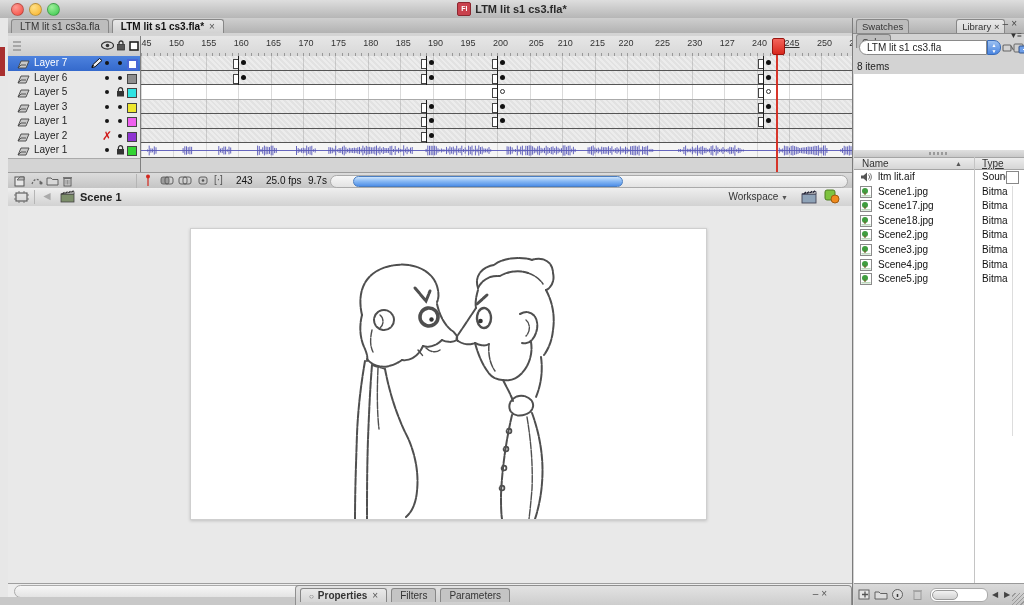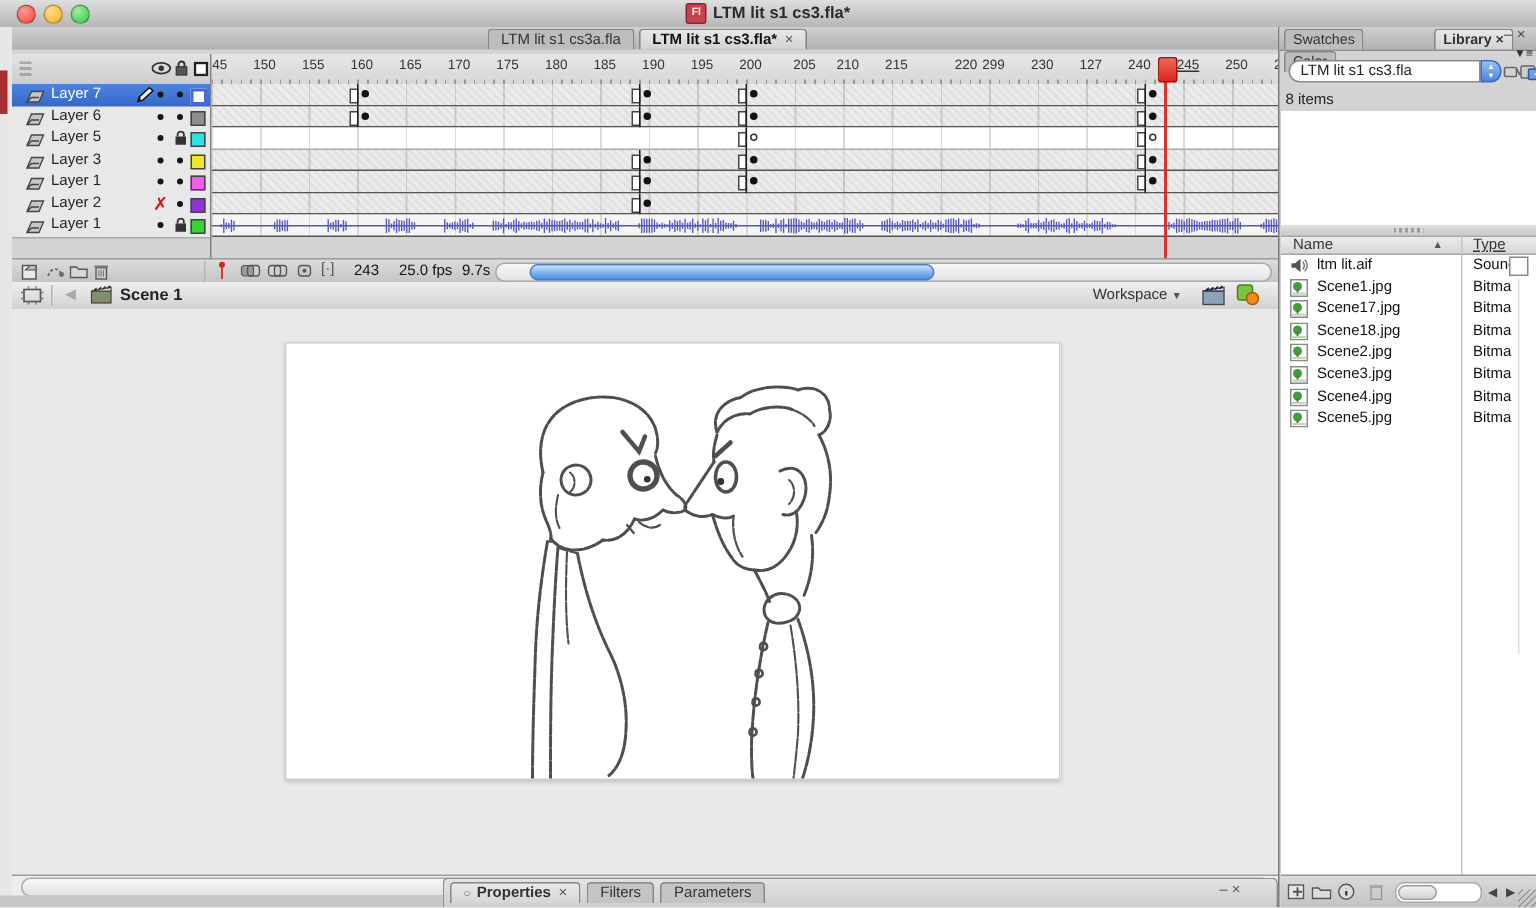--- a/index.html
+++ b/index.html
@@ -18,21 +18,21 @@
     font-size:11px;font-weight:bold;color:#2a2a2a;}
   .doc-icon{display:inline-block;width:12px;height:12px;background:#c9414d;border:1px solid #8c2730;border-radius:2px;
     color:#fff;font-size:7px;line-height:12px;text-align:center;font-weight:bold;}
 
   
   .sliver{position:absolute;left:0;top:18px;width:8px;height:587px;background:#e7e7e7;}
   .sliver-red{position:absolute;left:0;top:29px;width:5px;height:29px;background:#a92f2f;}
 
   
   .doctabs{position:absolute;left:8px;top:18px;width:844px;height:15px;
-    background:linear-gradient(#cfcfcf,#b2b2b2);border-bottom:1px solid #8c8c8c;text-align:center;}
+    background:linear-gradient(#cfcfcf,#b2b2b2);border-bottom:1px solid #8c8c8c;}
   .dtab{position:relative;display:inline-block;height:13px;margin:1px 0 0 3px;padding:0 8px;line-height:13px;
     border:1px solid #878787;border-bottom:none;border-radius:3px 3px 0 0;background:#bdbdbd;color:#333;font-size:10px;}
   .dtab.active{background:linear-gradient(#e8e8e8,#d2d2d2);font-weight:bold;color:#111;}
   .dtab .close{margin-left:5px;color:#555;font-weight:normal;}
 
   
   .timeline{position:absolute;left:8px;top:33px;width:844px;height:155px;background:#d4d4d4;border-bottom:1px solid #9a9a9a;}
   .layers-col{position:absolute;left:0;top:3px;width:132px;height:152px;}
   .layers-header{position:absolute;left:0;top:0;width:132px;height:20px;background:linear-gradient(#e3e3e3,#cdcdcd);
     border-bottom:1px solid #9a9a9a;}
@@ -105,21 +105,21 @@
   .ptab.active{background:linear-gradient(#e9e9e9,#d5d5d5);font-weight:bold;}
   .ptab .pre{color:#666;margin-right:4px;font-size:8px;}
   .ptab .close{margin-left:5px;color:#555;font-weight:normal;}
   .pwinctl{position:absolute;right:24px;top:2px;color:#555;font-size:10px;}
 
   
   .rightpanel{position:absolute;left:852px;top:18px;width:172px;height:587px;background:#d3d3d3;border-left:1px solid #7c7c7c;box-sizing:border-box;}
   .rp-tabs{position:absolute;left:0;top:0;width:172px;height:15px;background:linear-gradient(#cfcfcf,#b2b2b2);border-bottom:1px solid #8c8c8c;}
   .rtab{position:relative;display:inline-block;height:13px;margin:1px 0 0 3px;padding:0 5px;line-height:13px;
     border:1px solid #878787;border-bottom:none;border-radius:3px 3px 0 0;background:#bdbdbd;color:#333;font-size:9.5px;}
-  .rtab.active{background:linear-gradient(#e8e8e8,#d4d4d4);font-weight:bold;margin-left:47px;}
+  .rtab.active{background:linear-gradient(#e8e8e8,#d4d4d4);font-weight:normal;margin-left:47px;}
   .rp-winctl{position:absolute;right:4px;top:0px;color:#444;font-size:10px;letter-spacing:3px;}
   .rp-menu{position:absolute;right:2px;top:13px;color:#333;font-size:8px;}
   .rp-field{position:absolute;left:6px;top:22px;width:128px;height:15px;background:#fff;border:1px solid #8a8a8a;
     border-radius:8px 0 0 8px;box-sizing:border-box;font-size:10px;line-height:13px;padding-left:7px;overflow:hidden;white-space:nowrap;}
   .rp-stepper{position:absolute;left:134px;top:22px;width:14px;height:15px;border-radius:0 7px 7px 0;
     background:linear-gradient(#9cc1f2,#4a85e0);border:1px solid #3a6cb8;box-sizing:border-box;color:#fff;font-size:5px;
     text-align:center;line-height:6px;padding-top:1px;}
   .rp-items{position:absolute;left:4px;top:43px;font-size:10px;color:#222;}
   .rp-preview{position:absolute;left:1px;top:56px;width:170px;height:76px;background:#fff;border-bottom:1px solid #b5b5b5;}
   .rp-divider{position:absolute;left:1px;top:132px;width:170px;height:7px;background:linear-gradient(#e0e0e0,#c9c9c9);}
@@ -283,22 +283,22 @@
           <div class="rlab" style="left: 154px;">170</div>
           <div class="rlab" style="left: 186.4px;">175</div>
           <div class="rlab" style="left: 218.8px;">180</div>
           <div class="rlab" style="left: 251.2px;">185</div>
           <div class="rlab" style="left: 283.6px;">190</div>
           <div class="rlab" style="left: 316px;">195</div>
           <div class="rlab" style="left: 348.4px;">200</div>
           <div class="rlab" style="left: 380.8px; text-align: right;">205</div>
           <div class="rlab" style="left: 413.2px;">210</div>
           <div class="rlab" style="left: 445.6px;">215</div>
-          <div class="rlab" style="left: 492px;">220</div>
-          <div class="rlab" style="left: 510.4px;">299</div>
+          <div class="rlab" style="left: 474px;">220</div>
+          <div class="rlab" style="left: 510.4px;">225</div>
           <div class="rlab" style="left: 542.8px;">230</div>
           <div class="rlab" style="left: 575.2px;">127</div>
           <div class="rlab" style="left: 607.6px;">240</div>
           <div class="rlab" style="left: 640px; text-decoration: underline;">245</div>
           <div class="rlab" style="left: 672.4px;">250</div>
           <div class="rlab" style="left: 704.8px;">255</div>
         </div>
       <div id="frameRows">
           <div class="frow filled" style="top: 20px;">
             <div class="kend" style="left: 92.22px;"></div>

